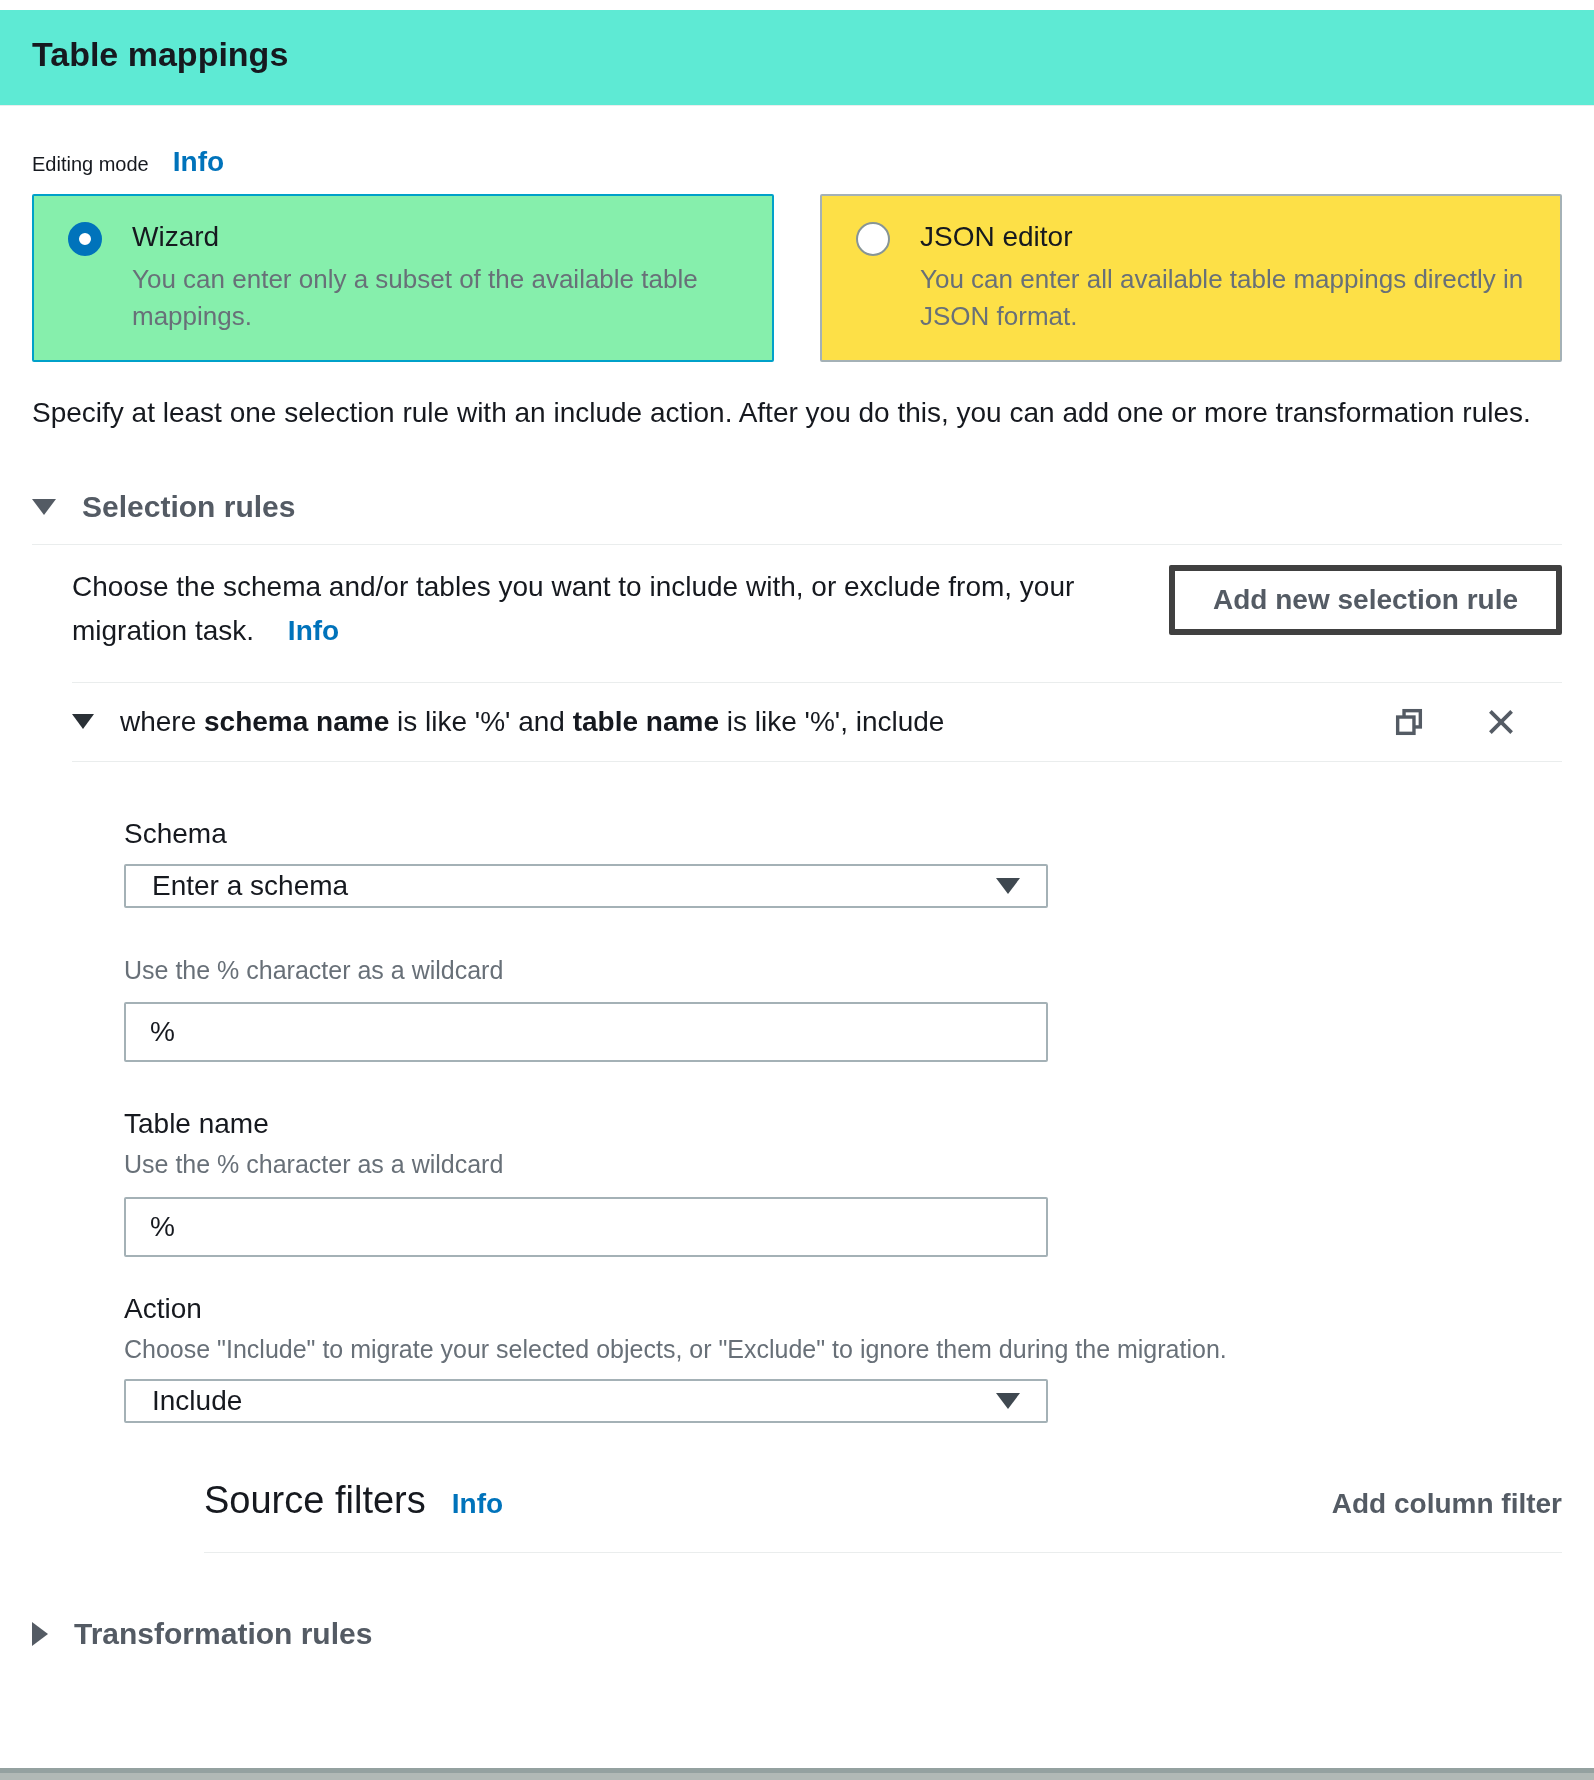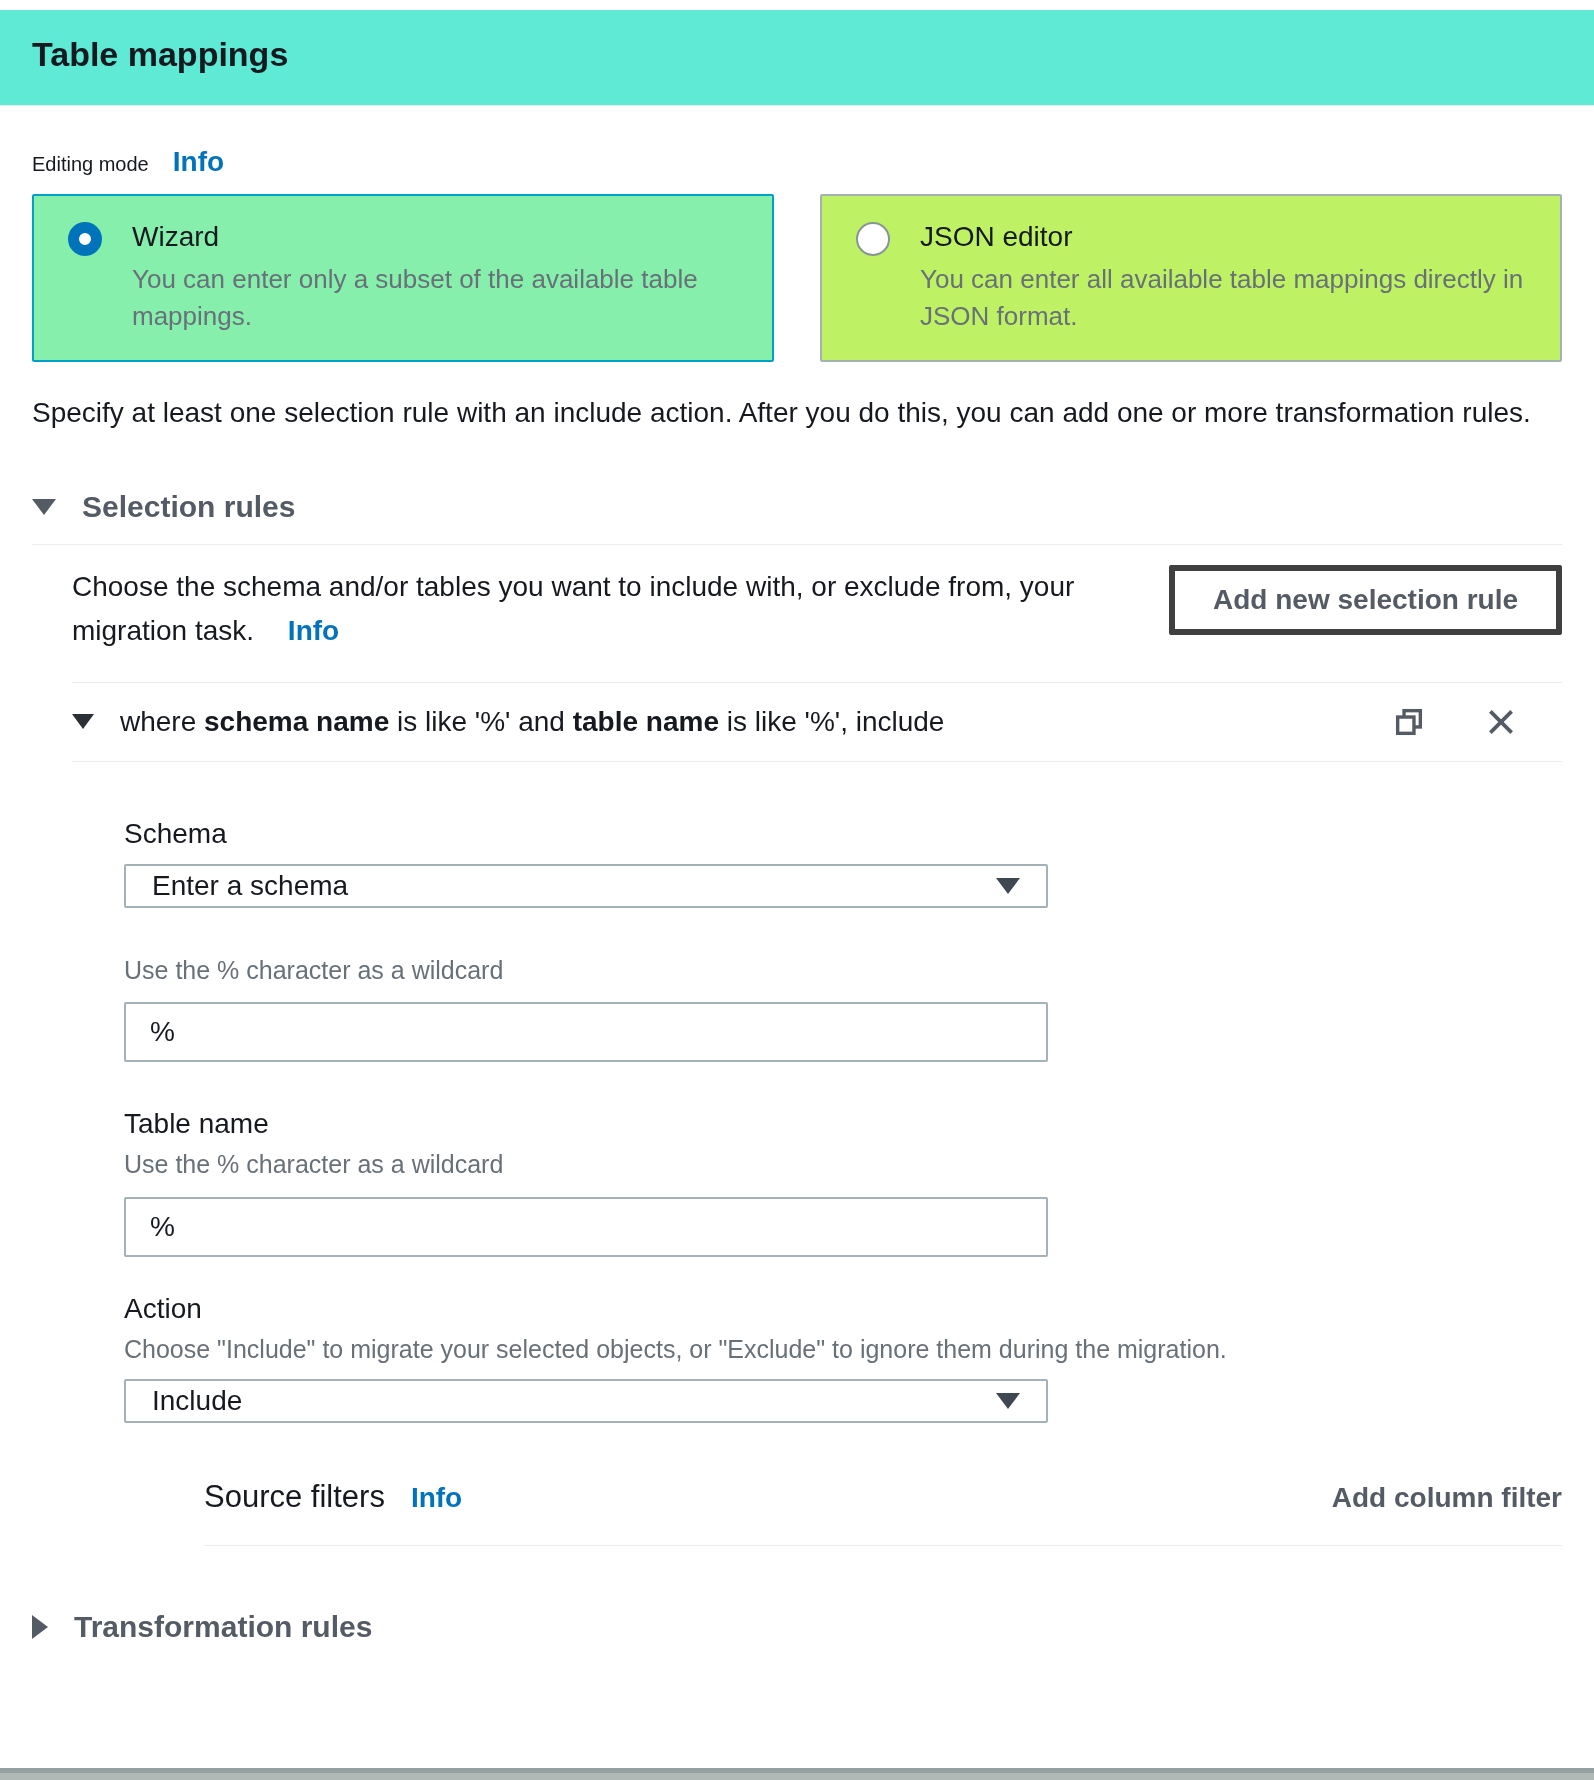--- a/index.html
+++ b/index.html
@@ -22,21 +22,21 @@
 
   .content { padding:40px 32px 0 32px; }
 
   .label-row { display:flex; align-items:baseline; gap:24px; }
   .field-label { font-size:20px; color:#16191f; }
   .info-link { color:#0073bb; font-weight:700; font-size:28px; cursor:pointer; text-decoration:none; }
 
   .cards { display:flex; gap:46px; margin-top:16px; }
   .card {
     flex:1; display:flex; gap:30px; align-items:flex-start;
-    border:2px solid #a4b1b6; border-radius:2px; background:#bef264;
+    border:2px solid #a4b1b6; border-radius:2px; background:#fde047;
     padding:24px 30px 26px 34px; min-height:134px;
   }
   .card.selected { border-color:#00a1c9; background:#86efac; }
   .radio { width:34px; height:34px; border-radius:50%; flex-shrink:0; margin-top:2px; background:#fff; }
   .radio.on  { border:11px solid #0073bb; }
   .radio.off { border:2px solid #879596; }
   .card-title { font-size:28px; color:#16191f; line-height:1.2; }
   .card-desc { font-size:26px; color:#687078; line-height:1.4; margin-top:8px; }
 
   .intro { margin-top:30px; font-size:28px; line-height:1.5; color:#16191f; max-width:1530px; }
@@ -86,21 +86,21 @@
   .sel-caret { width:0; height:0; border-left:12px solid transparent; border-right:12px solid transparent; border-top:16px solid #3f4850; }
   .tinput {
     margin-top:16px; width:924px; height:60px;
     border:2px solid #a4b1b6; border-radius:2px; background:#fff;
     padding:0 24px; font-size:28px; color:#16191f;
     font-family:"Liberation Sans", sans-serif; outline:none;
   }
   .fhint.g4hint { width:1200px; }
 
   .sf-row { display:flex; align-items:baseline; margin-left:132px; margin-top:56px; }
-  .sf-label { font-size:31px; color:#16191f; }
+  .sf-label { font-size:38px; color:#16191f; }
   .sf-info { margin-left:26px; }
   .add-col { margin-left:auto; font-size:28px; font-weight:700; color:#545b64; cursor:pointer; }
   .sf-divider { margin-left:132px; margin-top:30px; }
 
   .trans { margin-top:64px; display:flex; align-items:center; gap:26px; cursor:pointer; }
 
   .bottom-strip {
     position:absolute; left:0; right:0; bottom:0; height:12px;
     background:#b1b9b6; border-top:5px solid #94a1a0;
   }

